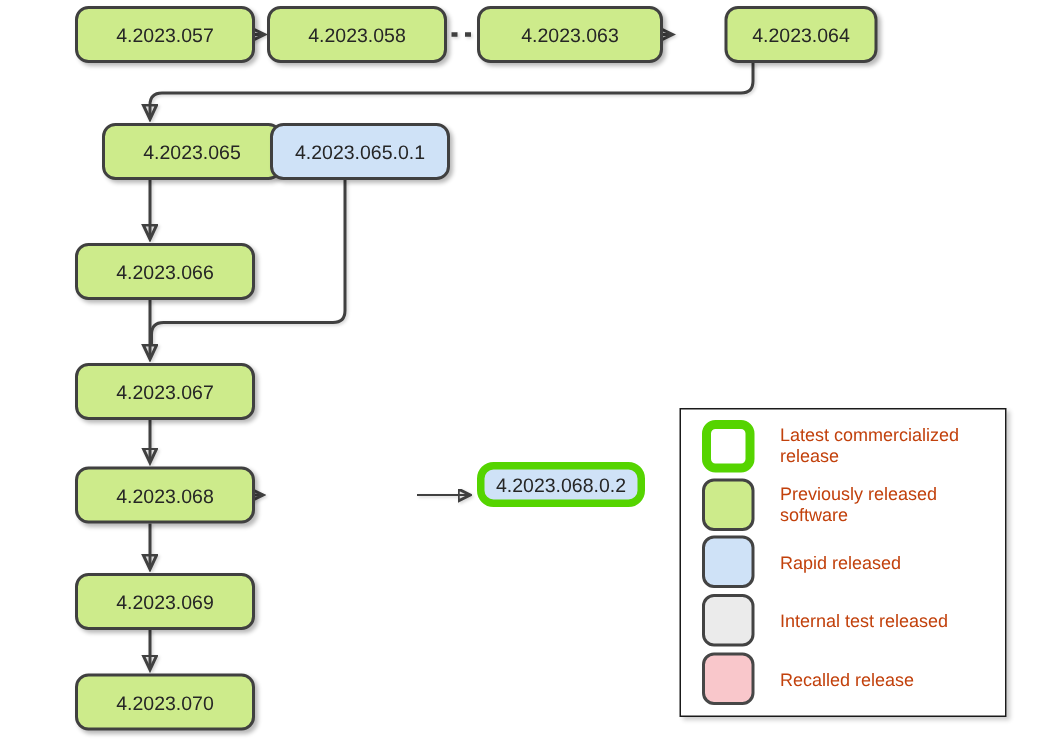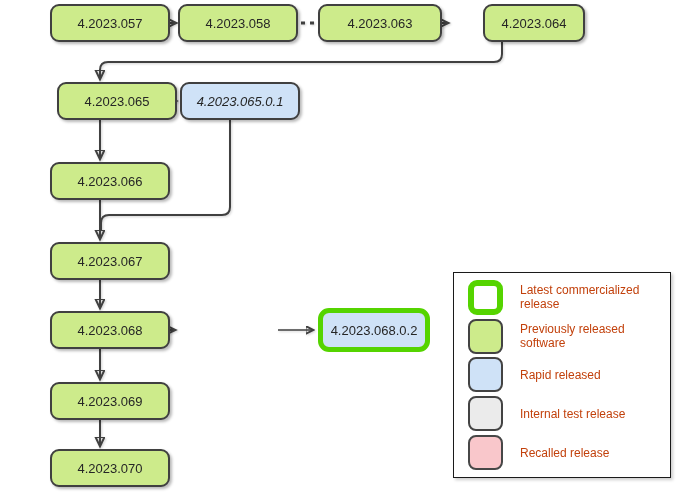--- a/index.html
+++ b/index.html
@@ -21,21 +21,21 @@
     position:absolute;box-sizing:border-box;width:120px;height:38px;
     border:2px solid var(--node-border);border-radius:9px;
     display:flex;align-items:center;justify-content:center;
     font-size:13px;white-space:nowrap;
     box-shadow:2px 2px 3px rgba(0,0,0,0.28);
   }
   .node.green{background:var(--green-fill);}
   .node.blue{background:var(--blue-fill);}
   .node.latest{
     border:5px solid var(--bright-green);border-radius:11px;
-    background:var(--blue-fill);width:112px;height:44px;box-shadow:none;
+    background:var(--blue-fill);width:112px;height:30px;box-shadow:none;
   }
   .legend{
     position:absolute;left:453px;top:272px;box-sizing:border-box;
     width:218px;height:206px;background:#ffffff;
     border:1.5px solid var(--legend-border);
     box-shadow:2px 2px 3px rgba(0,0,0,0.2);
     display:flex;flex-direction:column;justify-content:space-evenly;
     padding:3px 0 3px 14px;
   }
   .legend-row{display:flex;align-items:center;}
@@ -75,22 +75,22 @@
     <path class="thin" d="M278,330 L313,330" marker-end="url(#arrS)"></path>
     <path d="M100,349 L100,379" marker-end="url(#arr)"></path>
     <path d="M100,420 L100,446" marker-end="url(#arr)"></path>
   </svg>
 
   <div class="node green" style="left:50px;top:4px;">4.2023.057</div>
   <div class="node green" style="left:178px;top:4px;">4.2023.058</div>
   <div class="node green" style="left:318px;top:4px;width:124px;">4.2023.063</div>
   <div class="node green" style="left:451px;top:4px;width:102px;margin-left:32px;">4.2023.064</div>
 
-  <div class="node green" style="left:57px;top:82px;">4.2023.065</div>
-  <div class="node blue" style="left:180px;top:82px;font-style:italic;">4.2023.065.0.1</div>
+  <div class="node green" style="left:68px;top:82px;">4.2023.065</div>
+  <div class="node blue" style="left:180px;top:82px;">4.2023.065.0.1</div>
 
   <div class="node green" style="left:50px;top:162px;">4.2023.066</div>
   <div class="node green" style="left:50px;top:242px;">4.2023.067</div>
 
   <div class="node green" style="left:50px;top:311px;">4.2023.068</div>
   <div class="node latest" style="left:318px;top:308px;">4.2023.068.0.2</div>
 
   <div class="node green" style="left:50px;top:382px;text-align:right;">4.2023.069</div>
   <div class="node green" style="left:50px;top:449px;">4.2023.070</div>
 
@@ -102,21 +102,21 @@
     <div class="legend-row">
       <span class="swatch sw-released"></span>
       <span class="legend-label">Previously released software</span>
     </div>
     <div class="legend-row">
       <span class="swatch sw-rapid"></span>
       <span class="legend-label">Rapid released</span>
     </div>
     <div class="legend-row">
       <span class="swatch sw-internal"></span>
-      <span class="legend-label">Internal test release</span>
+      <span class="legend-label">Internal test released</span>
     </div>
     <div class="legend-row">
       <span class="swatch sw-recalled"></span>
       <span class="legend-label">Recalled release</span>
     </div>
   </div>
 
 </div>
 
 </body></html>

